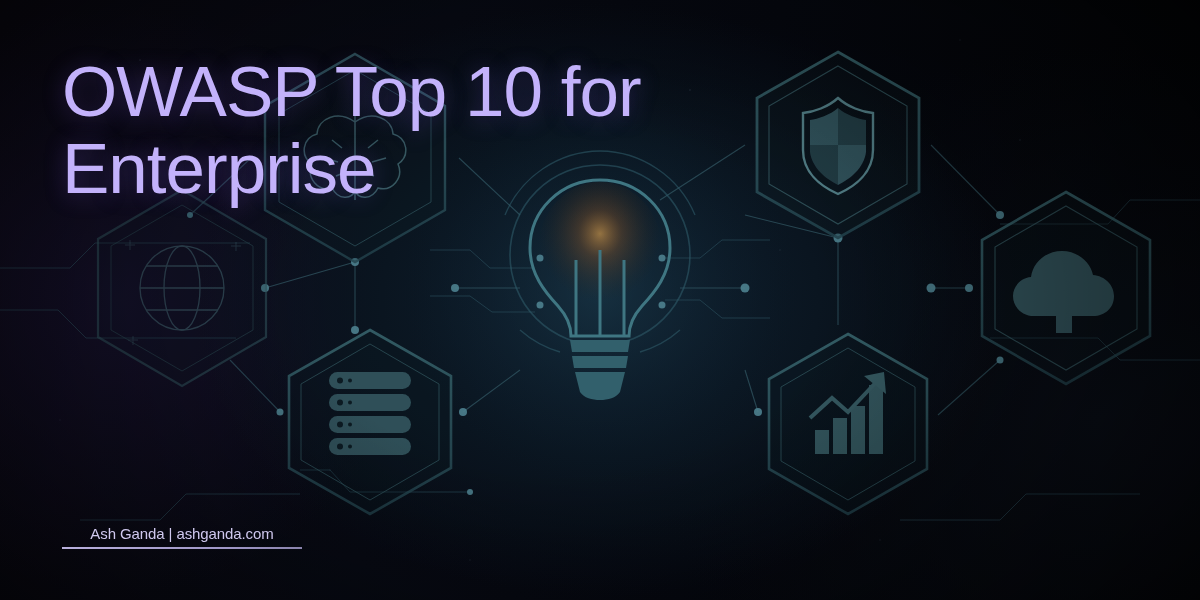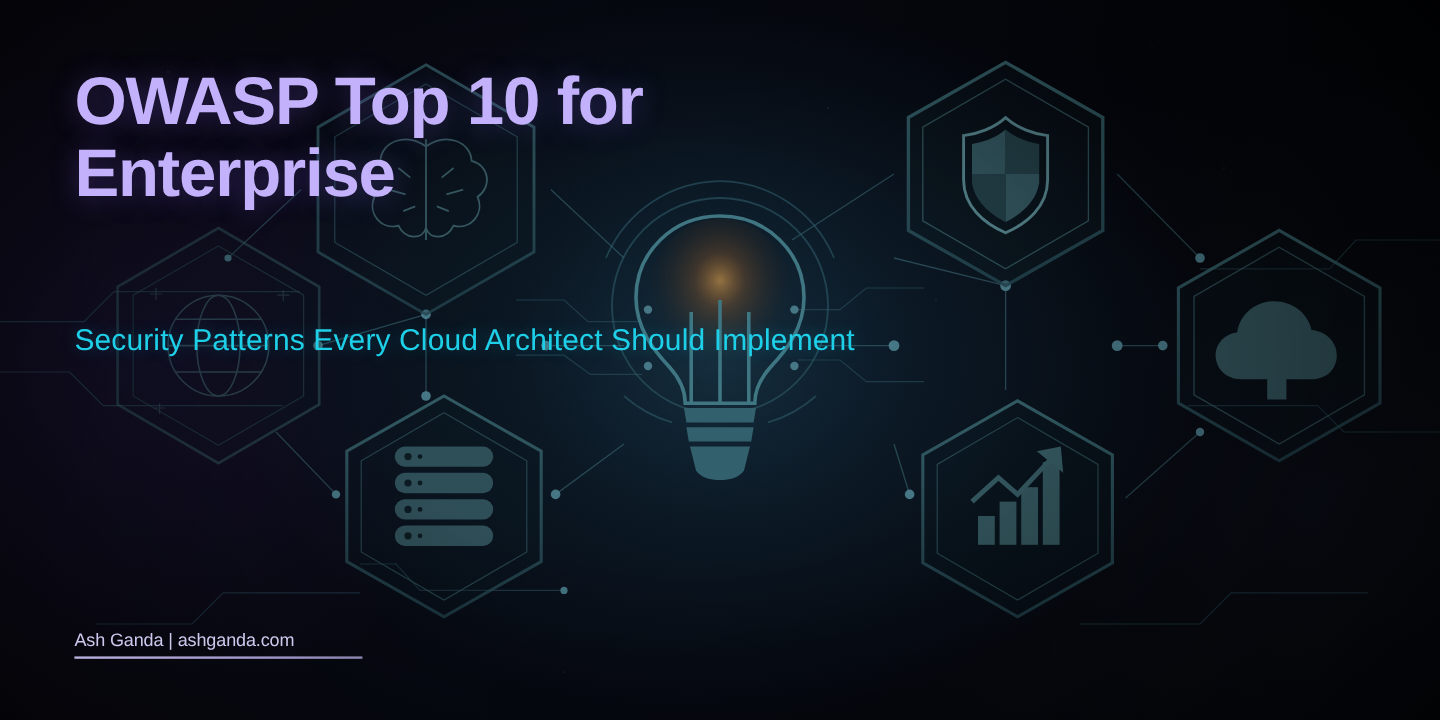--- a/index.html
+++ b/index.html
@@ -69,23 +69,23 @@
     white-space:nowrap;
     font-family:"Liberation Sans", sans-serif;
   }
 
   
   .headline {
     position:absolute;
     left:62px;
     top:54px;
     width:660px;
-    font-size:56px;
+    font-size:71px;
     line-height:1.08;
-    font-weight:bold;
+    font-weight:normal;
     color:#c3b2fb;
     letter-spacing:-1px;
     text-shadow:0 2px 22px rgba(120,90,220,.35);
   }
 
   .subtitle {
     position:absolute;
     left:62px;
     top:270px;
     font-size:25px;
@@ -101,20 +101,21 @@
     left:62px;
     top:525px;
     width:240px;
   }
   .attribution-text {
     font-size:15px;
     color:#cfc8ee;
     letter-spacing:-0.1px;
     white-space:nowrap;
     display:block;
+    text-align:center;
   }
   .attribution-rule {
     margin-top:5px;
     width:240px;
     height:1.5px;
     background:linear-gradient(90deg, #b9b0dd 0%, #9f96c6 70%, #8a84ad 100%);
   }
 </style>
 </head>
 <body>
@@ -309,20 +310,19 @@
         <path d="M575,372 L625,372 L620,392 C616,398 608,400 600,400 C592,400 584,398 580,392 Z"></path>
       </g>
     </g>
   </svg>
 
   <div class="bg-vignette"></div>
 
 
   <h1 class="headline">OWASP Top 10 for Enterprise</h1>
 
-  <p class="subtitle">Security Patterns Every Cloud Architect Should Implement</p>
 
   <div class="attribution">
     <span class="attribution-text">Ash Ganda | ashganda.com</span>
     <div class="attribution-rule"></div>
   </div>
 
 </div>
 
 </body></html>

